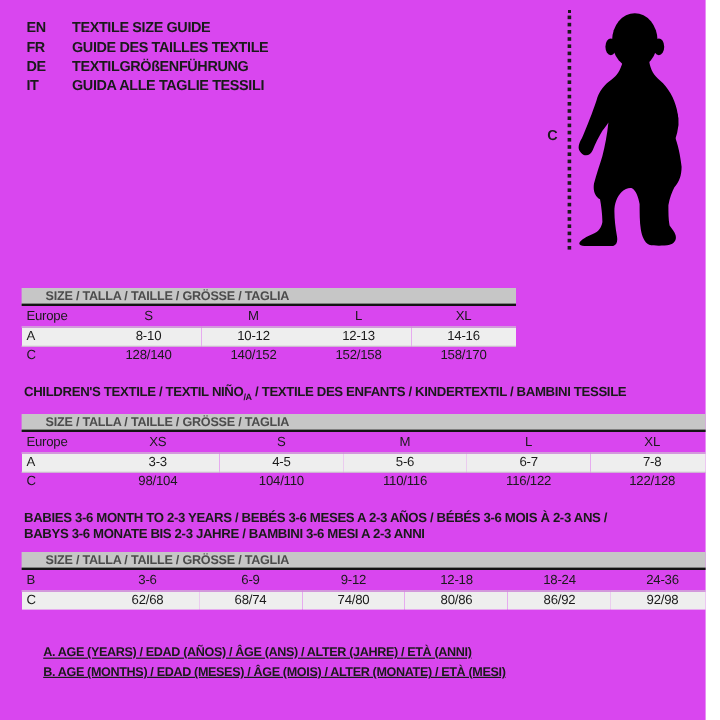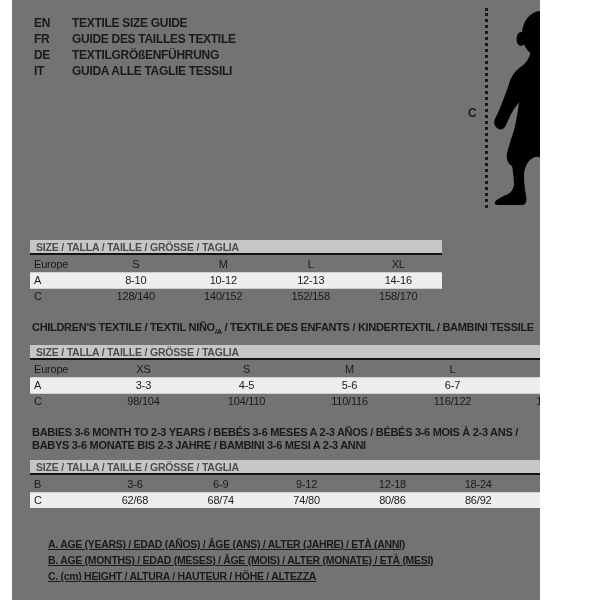--- a/index.html
+++ b/index.html
@@ -1,35 +1,35 @@
 <!DOCTYPE html>
 <html><head>
 <meta charset="utf-8">
 <style>
   html,body{margin:0;padding:0;background:#fff;}
   .page{
-    position:relative;width:528px;height:600px;background:#737373;overflow:hidden;
-    font-family:"Liberation Sans","DejaVu Sans",sans-serif;color:#1a1a1a;margin-left:12px;
+    position:relative;width:588px;height:600px;background:#d946ef;overflow:hidden;
+    font-family:"Liberation Sans","DejaVu Sans",sans-serif;color:#1a1a1a;
   }
   
   .lang-list{position:absolute;left:22px;top:15px;}
   .lang-row{height:16px;line-height:16px;font-size:12px;font-weight:bold;letter-spacing:-0.3px;white-space:nowrap;}
   .lang-code{display:inline-block;width:38px;}
   
   .measure-line{position:absolute;left:473px;top:8px;height:200px;width:0;border-left:3px dotted #1a1a1a;}
   .c-label{position:absolute;left:456px;top:106px;font-size:12px;font-weight:bold;}
   .baby-svg{position:absolute;left:481px;top:9px;}
   
   .sec-title{position:absolute;left:20px;margin:0;font-size:11px;font-weight:bold;letter-spacing:-0.3px;white-space:nowrap;}
   .sub{font-size:7.5px;vertical-align:sub;}
   
   .size-bar{
     position:absolute;left:18px;height:15px;line-height:15px;background:#c6c6c6;
     border-bottom:2px solid #141414;color:#4c4c4c;font-size:10.5px;font-weight:bold;
-    letter-spacing:-0.2px;padding-left:6px;box-sizing:border-box;
+    letter-spacing:-0.2px;padding-left:20px;box-sizing:border-box;
   }
   
   table.size-table{position:absolute;left:18px;border-collapse:collapse;table-layout:fixed;}
   table.size-table td{
     height:15px;line-height:15px;font-size:11px;letter-spacing:-0.2px;
     text-align:center;padding:0;white-space:nowrap;overflow:hidden;
   }
   table.size-table td.lbl{width:58px;text-align:left;padding-left:4px;}
   table.size-table tr + tr td{border-top:1px solid #cfcfcf;}
   table.size-table tr.alt td{background:#eeeeee;}
@@ -174,16 +174,15 @@
           <td>80/86</td>
           <td>86/92</td>
           <td>92/98</td>
         </tr>
       </tbody>
   </table>
 
   <div class="notes">
     <div class="note-line">A. AGE (YEARS) / EDAD (AÑOS) / ÂGE (ANS) / ALTER (JAHRE) / ETÀ (ANNI)</div>
     <div class="note-line">B. AGE (MONTHS) / EDAD (MESES) / ÂGE (MOIS) / ALTER (MONATE) / ETÀ (MESI)</div>
-    <div class="note-line">C. (cm) HEIGHT / ALTURA / HAUTEUR / HÖHE / ALTEZZA</div>
   </div>
 
 </div>
 
 </body></html>

